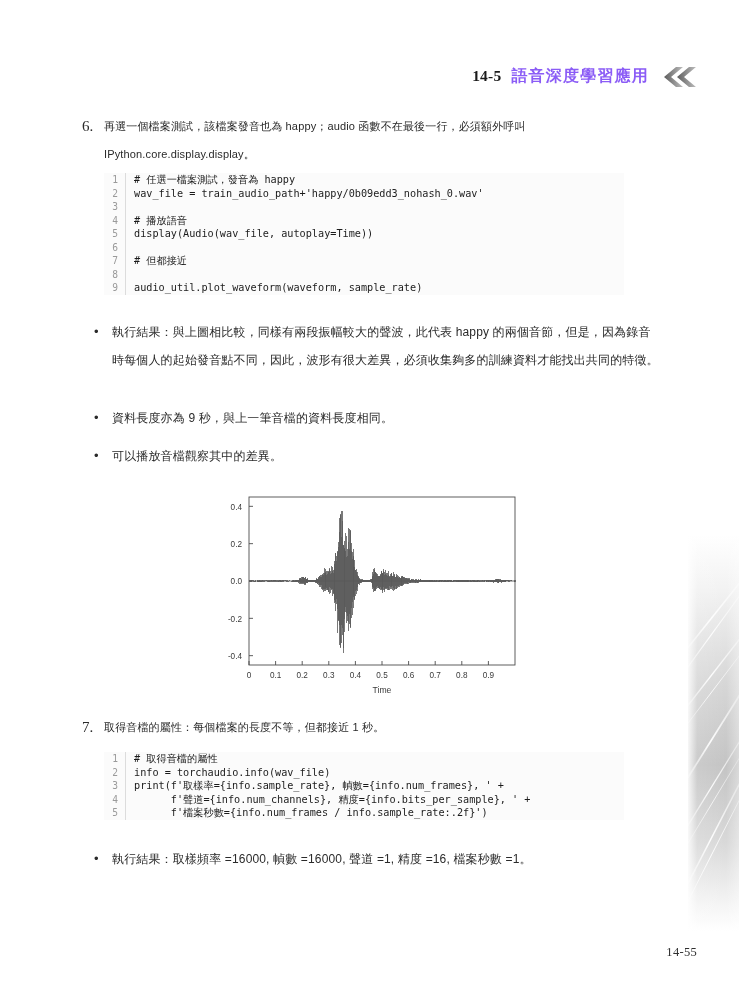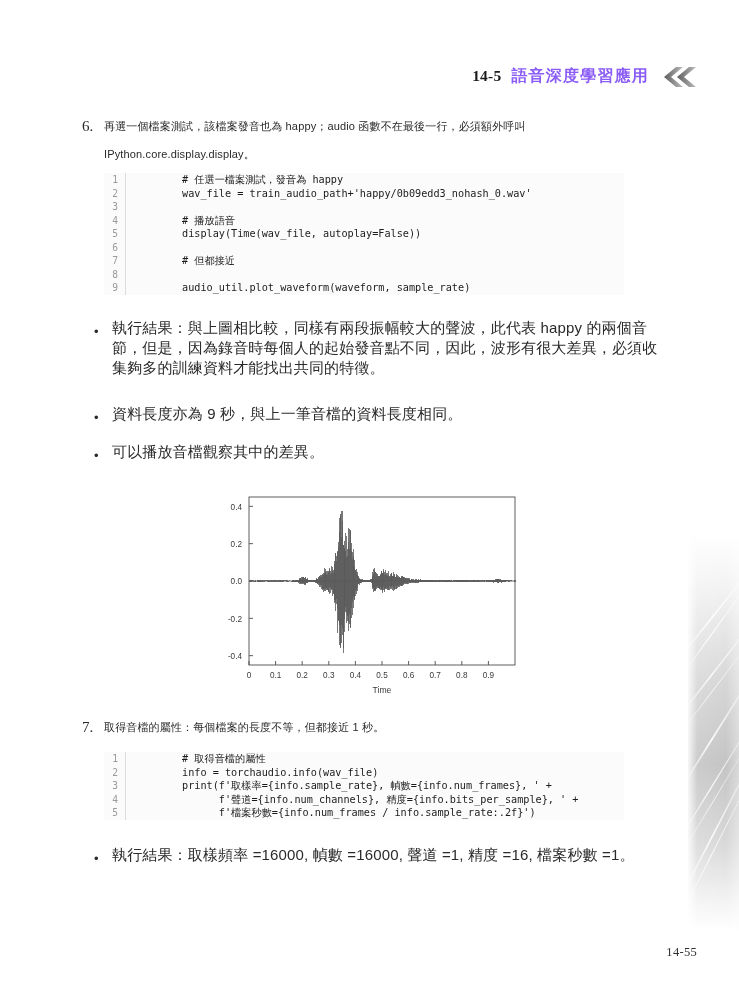--- a/index.html
+++ b/index.html
@@ -100,22 +100,22 @@
     flex: 0 0 22px;
     width: 22px;
     line-height: 28px;
     font-size: 13px;
     color: #2a2a2a;
     text-align: left;
     padding-left: 4px;
     box-sizing: border-box;
   }
   .bullet-body {
-    font-size: 15px;
-    line-height: 20px;
+    font-size: 12px;
+    line-height: 28px;
     color: #2a2a2a;
     letter-spacing: 0.15px;
     max-width: 560px;
   }
 
   
   .code-block {
     position: absolute;
     background: #fbfbfb;
     font-family: "DejaVu Sans Mono", "Liberation Mono", monospace;
@@ -135,21 +135,20 @@
     padding-right: 7px;
     box-sizing: border-box;
     color: #9a9a9a;
     border-right: 1px solid #dcdcdc;
     font-size: 9.6px;
   }
   .code-text {
     padding-left: 8px;
     color: #1b1b1b;
     white-space: pre;
-    margin-left: 48px;
   }
 
   
   .figure {
     position: absolute;
     left: 203px;
     top: 487px;
     width: 320px;
     height: 214px;
   }
@@ -245,21 +244,21 @@
     <div class="code-line">
       <span class="code-gutter">3</span>
       <span class="code-text"></span>
     </div>
     <div class="code-line">
       <span class="code-gutter">4</span>
       <span class="code-text cmt"># 播放語音</span>
     </div>
     <div class="code-line">
       <span class="code-gutter">5</span>
-      <span class="code-text">display(Time(wav_file, autoplay=False))</span>
+      <span class="code-text">display(Audio(wav_file, autoplay=Time))</span>
     </div>
     <div class="code-line">
       <span class="code-gutter">6</span>
       <span class="code-text"></span>
     </div>
     <div class="code-line">
       <span class="code-gutter">7</span>
       <span class="code-text cmt"># 但都接近</span>
     </div>
     <div class="code-line">

